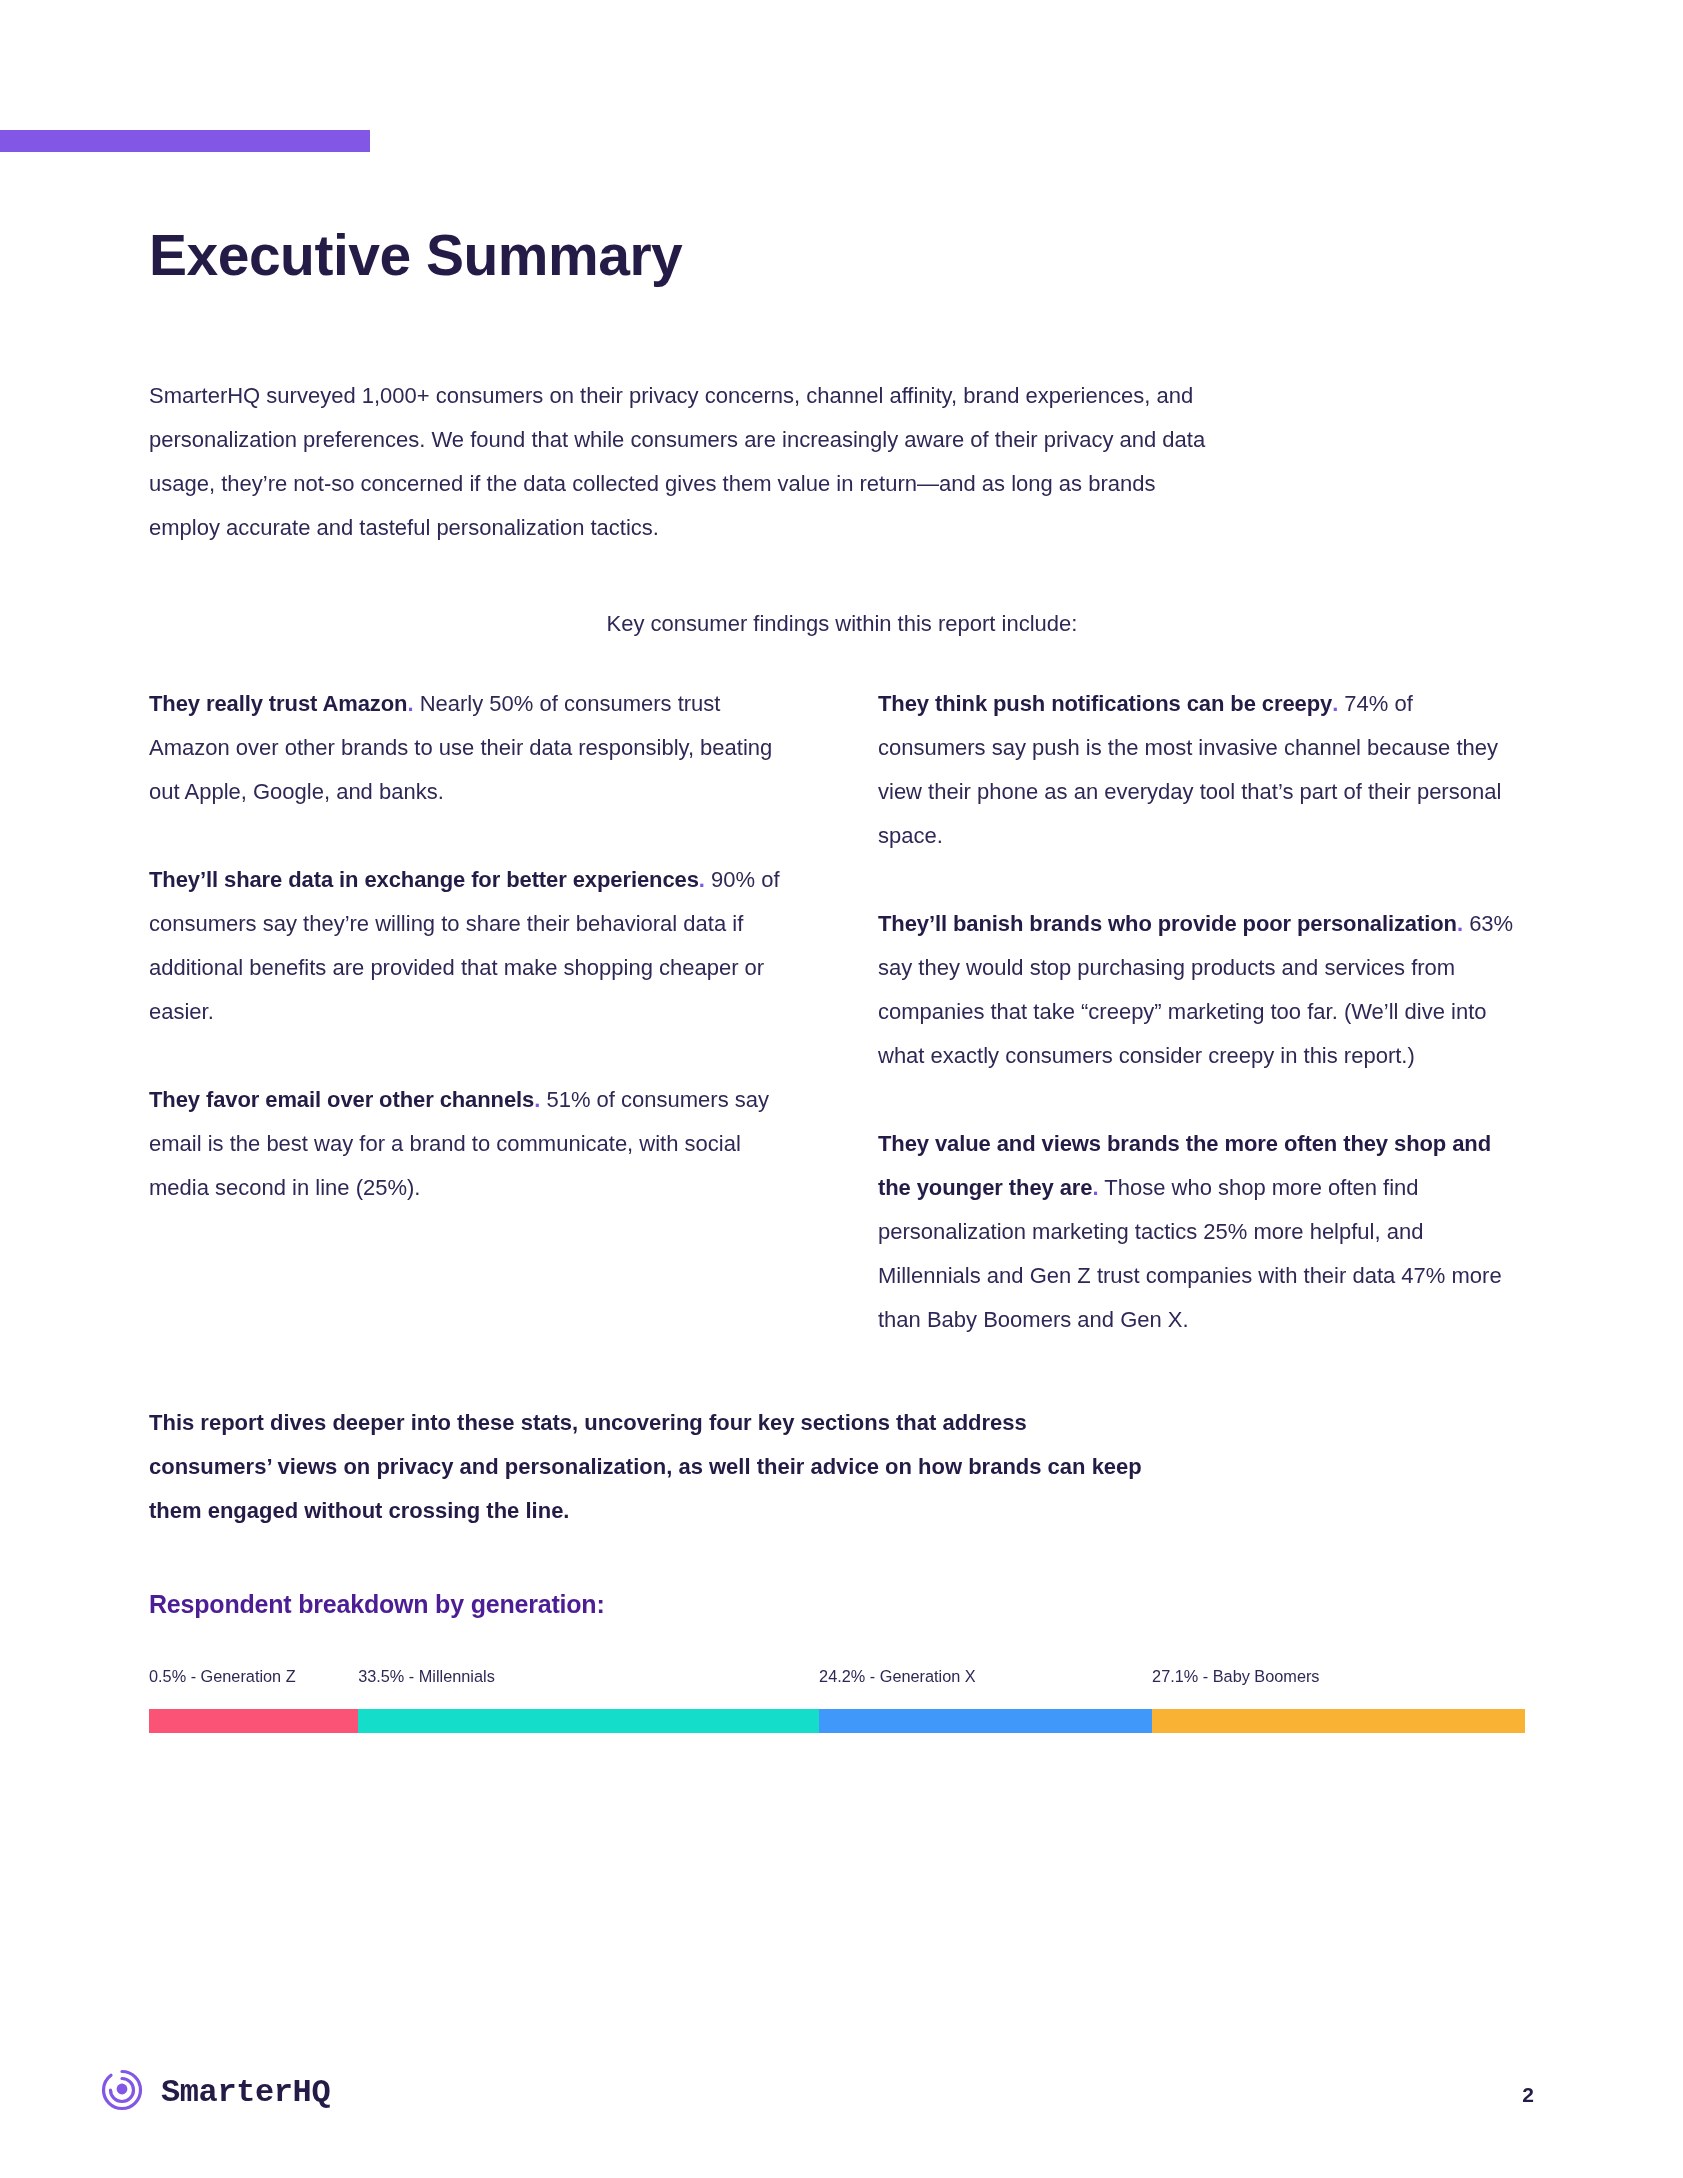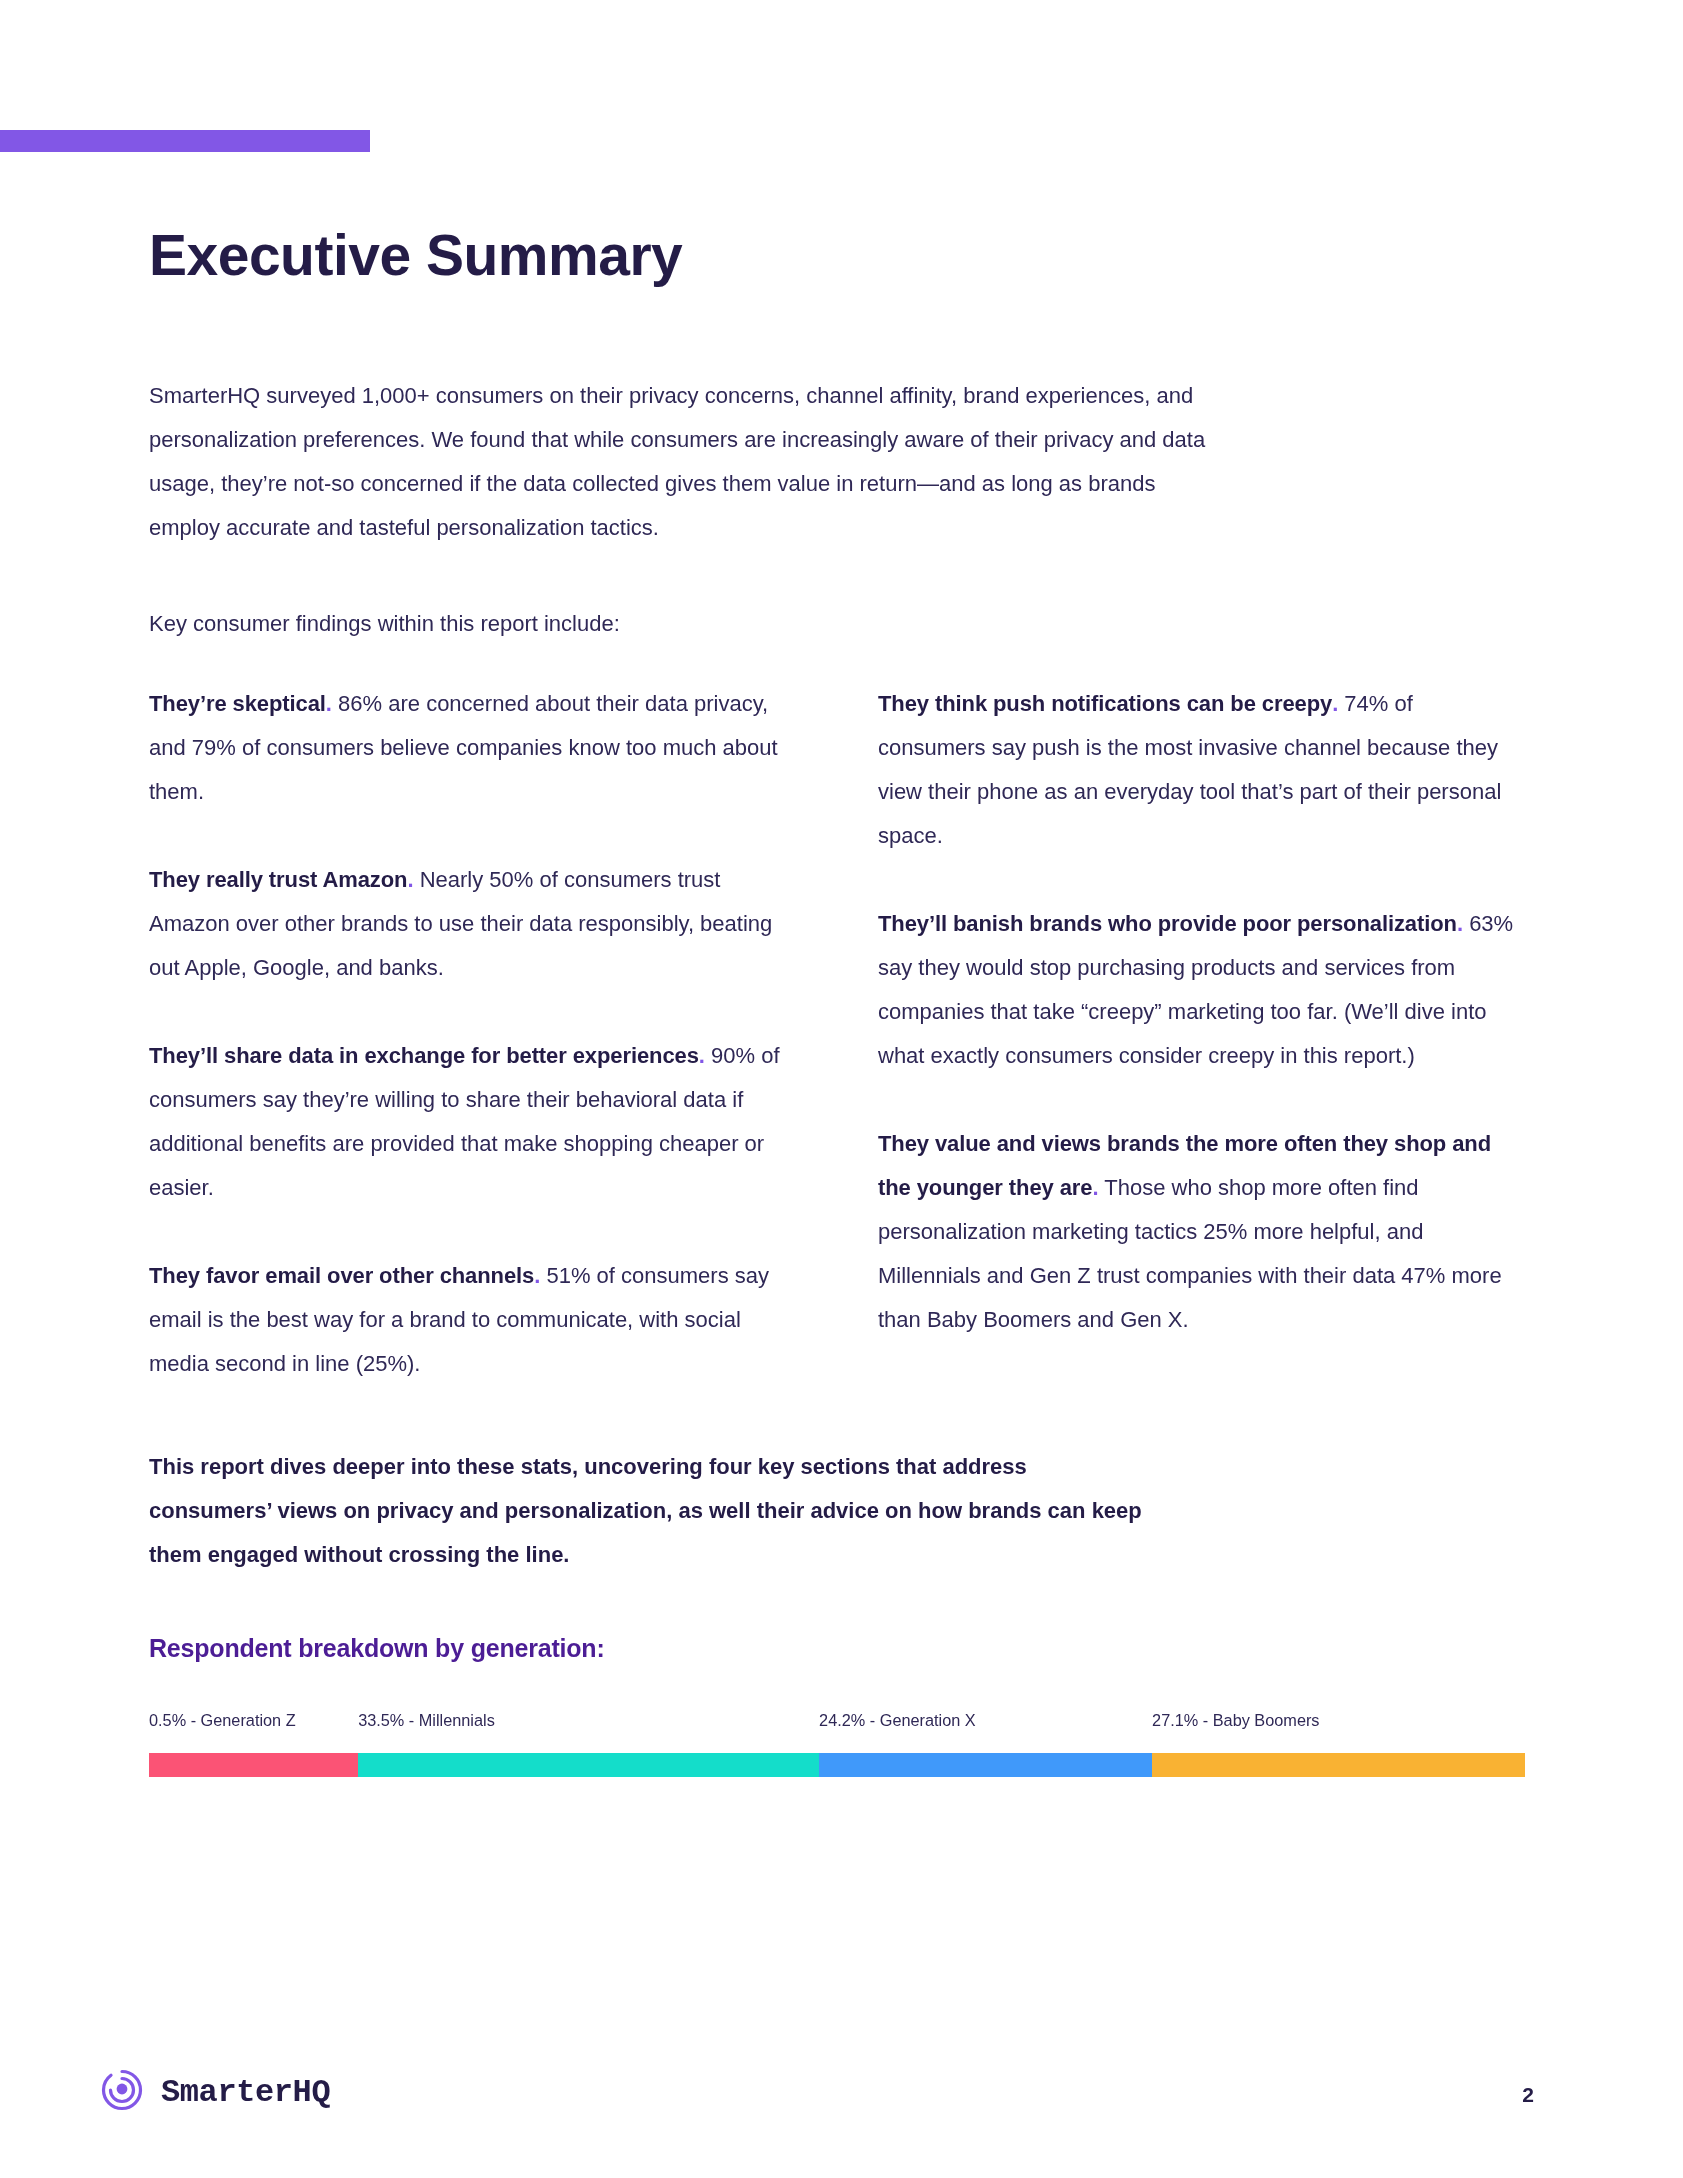--- a/index.html
+++ b/index.html
@@ -59,20 +59,21 @@
     line-height: 44px;
     color: #2f2856;
     font-weight: 400;
   }
 
   .lead-in {
     margin-top: 52px;
     font-size: 22px;
     line-height: 44px;
     color: #2f2856;
+    text-align: center;
   }
 
   
   .columns {
     margin-top: 36px;
     display: flex;
     gap: 85px;
     align-items: flex-start;
   }
 
@@ -192,23 +193,20 @@
 
     <h1 class="page-title">Executive Summary</h1>
 
     <p class="intro">SmarterHQ surveyed 1,000+ consumers on their privacy concerns, channel affinity, brand experiences, and personalization preferences. We found that while consumers are increasingly aware of their privacy and data usage, they’re not-so concerned if the data collected gives them value in return—and as long as brands employ accurate and tasteful personalization tactics.</p>
 
     <p class="lead-in">Key consumer findings within this report include:</p>
 
     <div class="columns">
 
       <div class="col left">
-        <p class="finding">
-          <span class="lead">They’re skeptical</span><span class="dot">.</span><span> 86% are concerned about their data privacy, and 79% of consumers believe companies know too much about them.</span>
-        </p>
         <p class="finding">
           <span class="lead">They really trust Amazon</span><span class="dot">.</span><span> Nearly 50% of consumers trust Amazon over other brands to use their data responsibly, beating out Apple, Google, and banks.</span>
         </p>
         <p class="finding">
           <span class="lead">They’ll share data in exchange for better experiences</span><span class="dot">.</span><span> 90% of consumers say they’re willing to share their behavioral data if additional benefits are provided that make shopping cheaper or easier.</span>
         </p>
         <p class="finding">
           <span class="lead">They favor email over other channels</span><span class="dot">.</span><span> 51% of consumers say email is the best way for a brand to communicate, with social media second in line (25%).</span>
         </p>
       </div>

